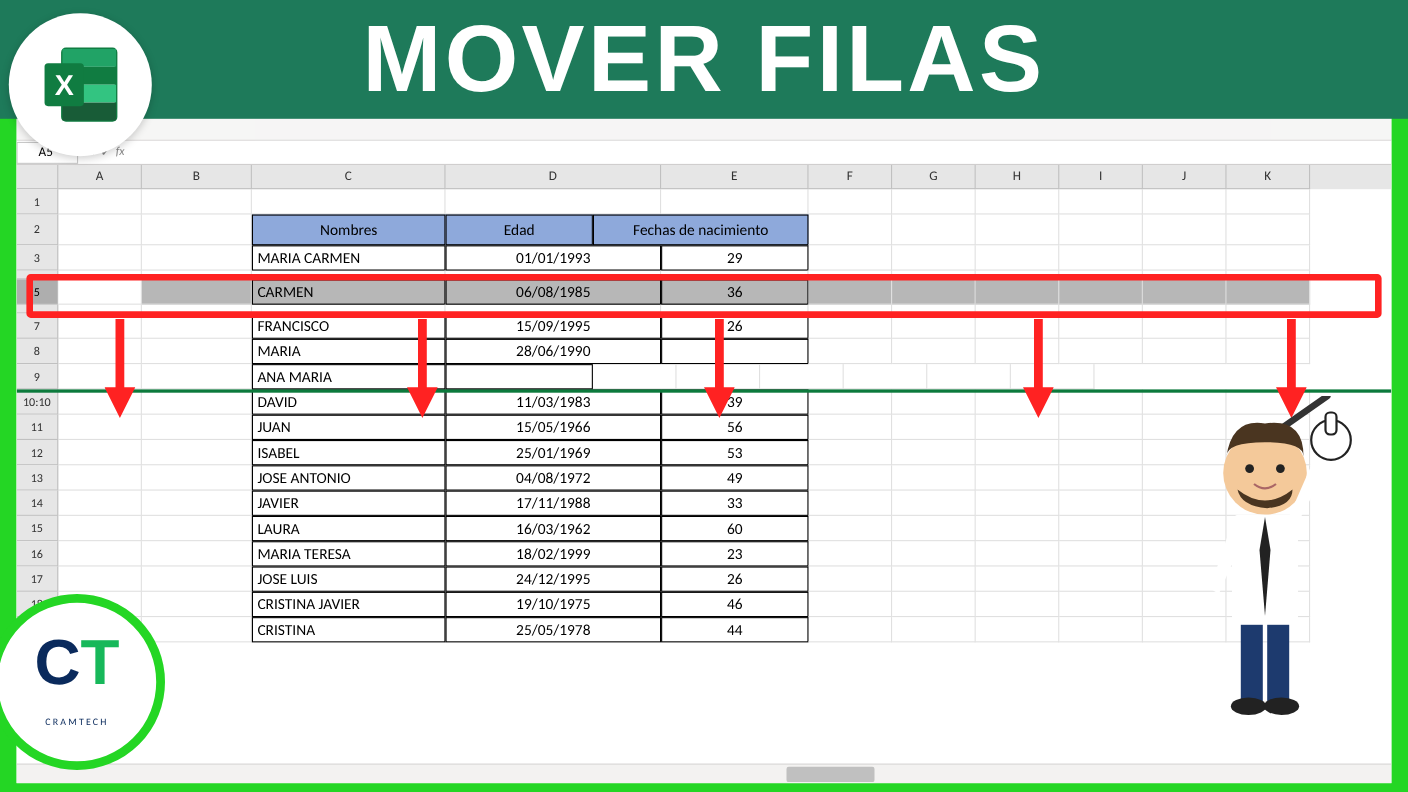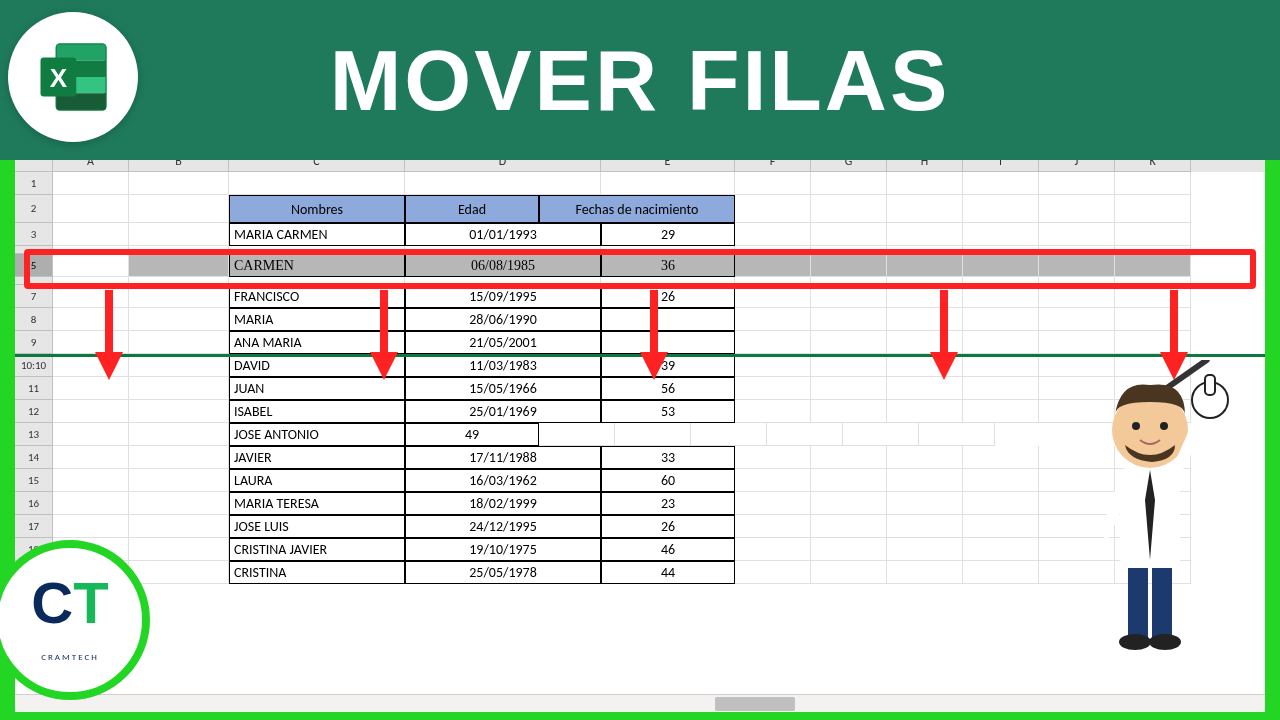--- a/index.html
+++ b/index.html
@@ -18,21 +18,21 @@
   right: 15px;
   bottom: 8px;
   background: #fff;
   display: flex;
   flex-direction: column;
   overflow: hidden;
 }
 .title-banner {
   position: absolute;
   top: 0; left: 0; right: 0;
-  height: 160px;
+  height: 108px;
   background: #1e7a5a;
   display: flex;
   align-items: center;
   justify-content: center;
   z-index: 10;
 }
 .title-banner .overlay-title {
   color: #fff;
   font-size: 86px;
   font-weight: 800;
@@ -131,21 +131,21 @@
 }
 .tbl-cell {
   border: 1px solid #000 !important;
 }
 .tbl-header {
   background: #8ea9db;
   font-weight: 400;
   justify-content: center;
 }
 .ctr { justify-content: center; }
-.row.selrow .cell { background: #b7b7b7; font-family: Liberation Serif, serif; }
+.row.selrow .cell { background: #b7b7b7; }
 .row.selrow .cell.active { background: #fff; }
 .insert-line {
   position: absolute;
   left: 0; right: 0;
   height: 0;
   border-top: 3px solid #0c7a3c;
   z-index: 5;
 }
 .red-box {
   position: absolute;
@@ -355,21 +355,20 @@
           <div class="cell cH"></div>
           <div class="cell cI"></div>
           <div class="cell cJ"></div>
           <div class="cell cK"></div>
         </div>
         <div class="row">
           <div class="rh">9</div>
           <div class="cell cA"></div>
           <div class="cell cB"></div>
           <div class="cell cC tbl-cell">ANA MARIA</div>
-          <div class="cell cD tbl-cell ctr">21/05/2001</div>
           <div class="cell cE tbl-cell ctr"></div>
           <div class="cell cF"></div>
           <div class="cell cG"></div>
           <div class="cell cH"></div>
           <div class="cell cI"></div>
           <div class="cell cJ"></div>
           <div class="cell cK"></div>
         </div>
         <div class="insert-line" style="top: 182px;"></div>
         <div class="row">
@@ -412,20 +411,21 @@
           <div class="cell cH"></div>
           <div class="cell cI"></div>
           <div class="cell cJ"></div>
           <div class="cell cK"></div>
         </div>
         <div class="row">
           <div class="rh">13</div>
           <div class="cell cA"></div>
           <div class="cell cB"></div>
           <div class="cell cC tbl-cell">JOSE ANTONIO</div>
+          <div class="cell cD tbl-cell ctr">04/08/1972</div>
           <div class="cell cE tbl-cell ctr">49</div>
           <div class="cell cF"></div>
           <div class="cell cG"></div>
           <div class="cell cH"></div>
           <div class="cell cI"></div>
           <div class="cell cJ"></div>
           <div class="cell cK"></div>
         </div>
         <div class="row">
           <div class="rh">14</div>

